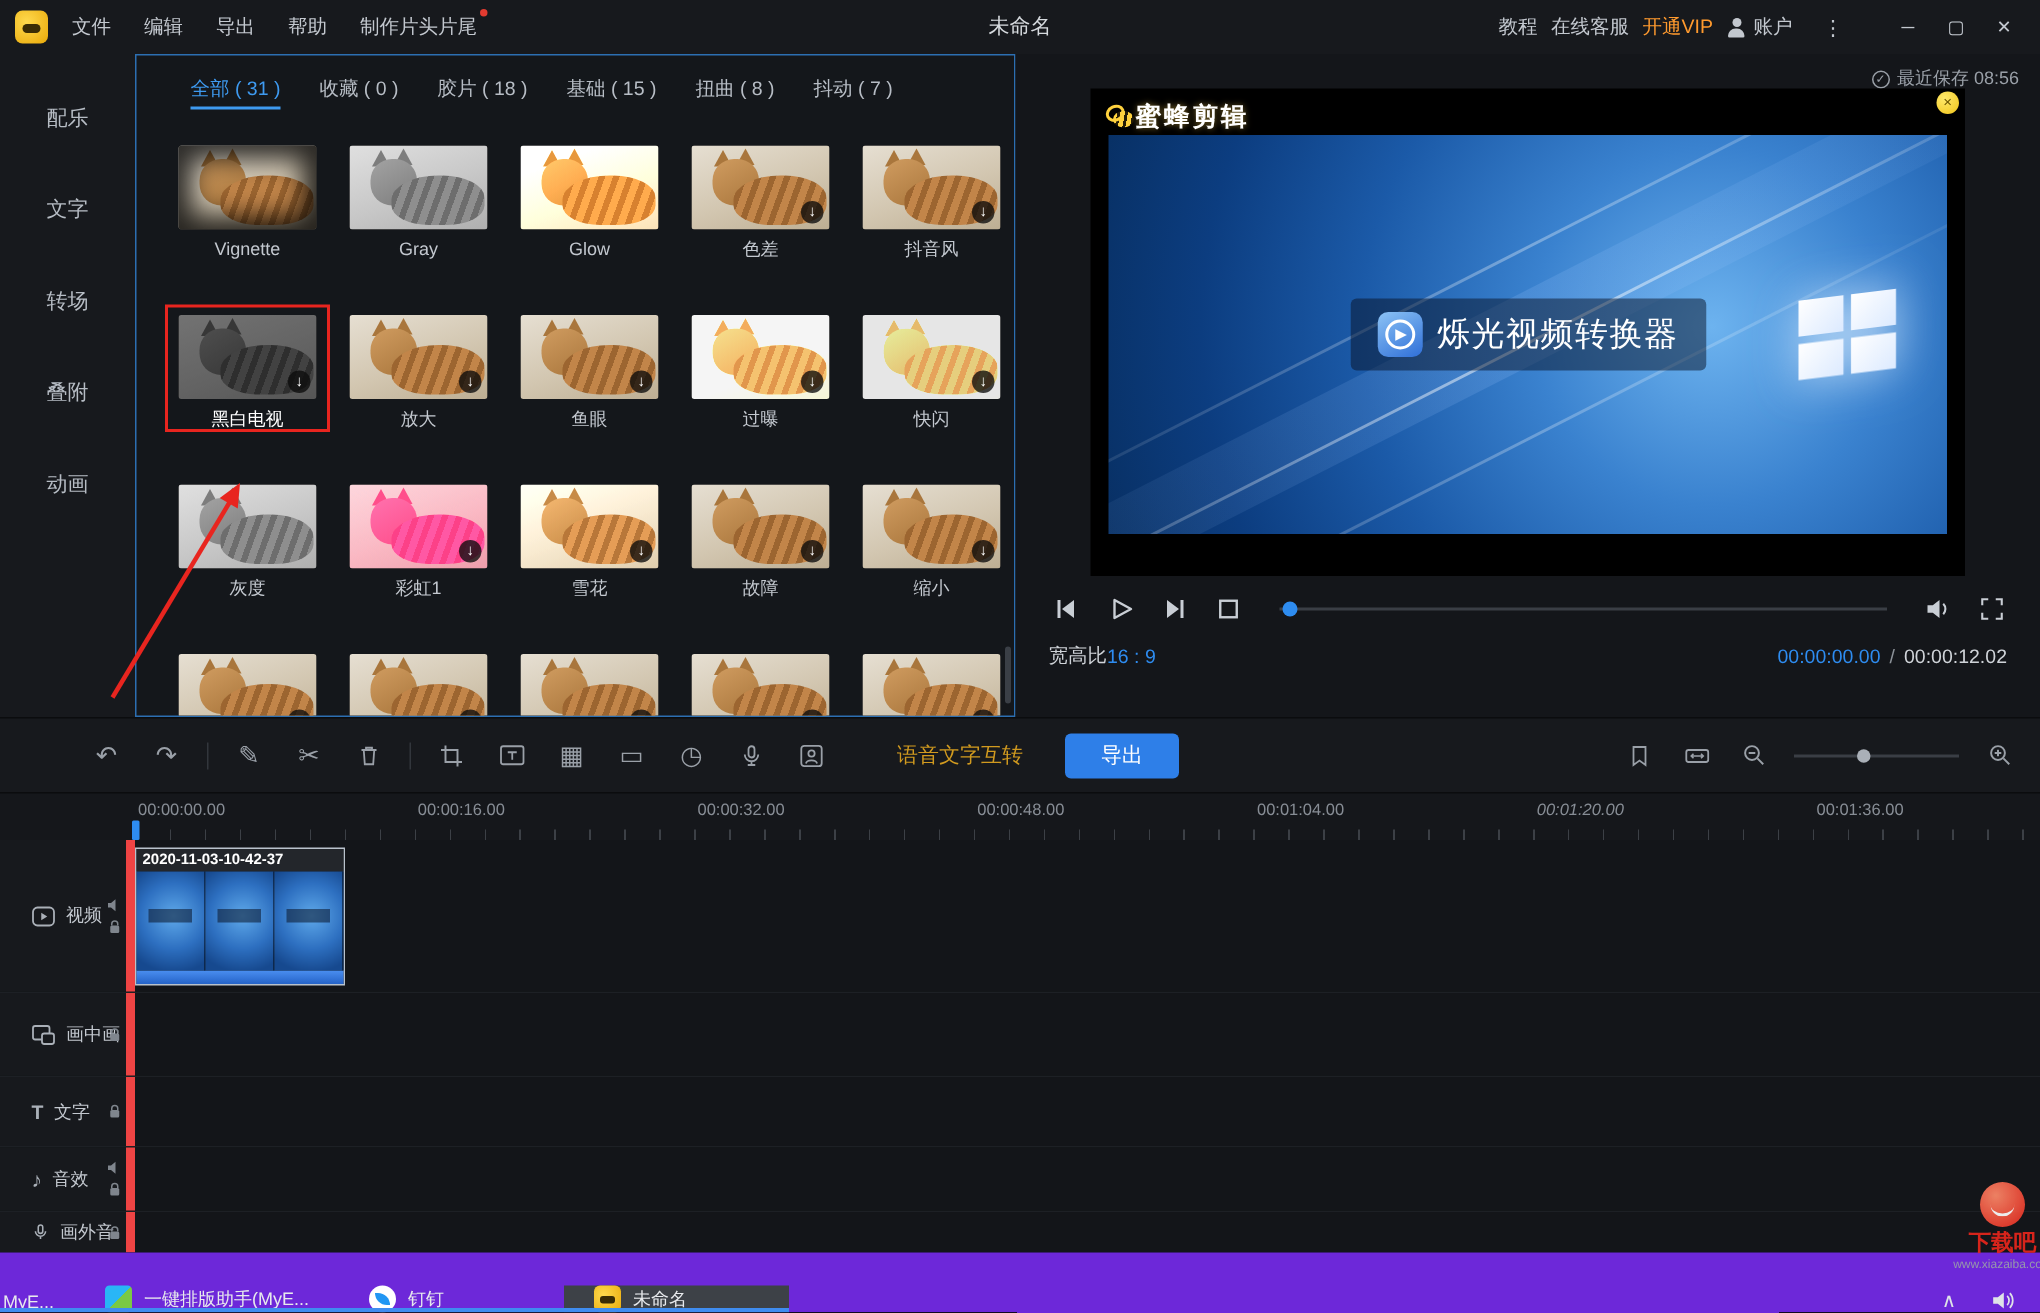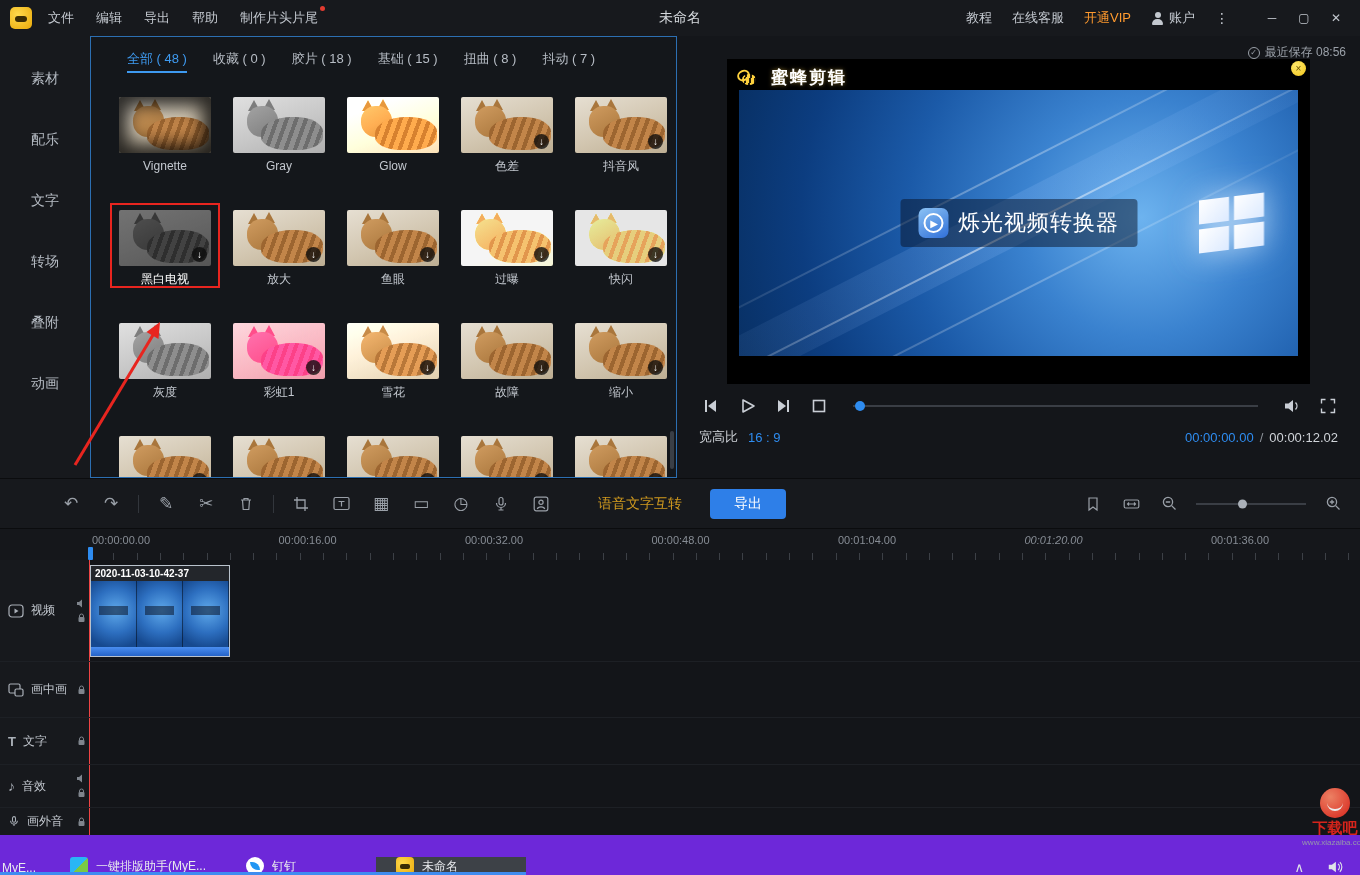--- a/index.html
+++ b/index.html
@@ -62,32 +62,32 @@
 .streak{position:absolute;height:2px;width:160%;left:-30%;background:linear-gradient(90deg,transparent,rgba(255,255,255,.55),transparent);transform:rotate(-27deg)}
 .s1{top:52%}.s2{top:28%;opacity:.6}.s3{top:76%;opacity:.5}
 .beam{position:absolute;height:46px;width:170%;left:-35%;top:40%;background:linear-gradient(90deg,transparent,rgba(160,200,255,.18),transparent);transform:rotate(-27deg)}
 .winlogo{position:absolute;right:34px;top:50%;transform:translateY(-50%) skewY(-7deg);display:grid;grid-template-columns:30px 30px;grid-template-rows:24px 24px;gap:5px;filter:drop-shadow(0 0 16px rgba(215,235,255,.85))}
 .pane{background:linear-gradient(135deg,#ffffff,#dceaff)}
 .overlaybox{position:absolute;left:50%;top:50%;transform:translate(-50%,-50%);display:flex;align-items:center;gap:10px;background:rgba(8,18,38,.5);padding:9px 18px;border-radius:4px}
 .obx-ico{width:30px;height:30px;border-radius:7px;background:linear-gradient(150deg,#8cc3f5,#2f6fd8);display:flex;align-items:center;justify-content:center;position:relative;flex:0 0 30px}
 .obx-ico::before{content:'';position:absolute;inset:5px;border:2px solid #fff;border-radius:50%}
 .obx-ico i{color:#fff;font-style:normal;font-size:10px;position:relative;left:1px}
 .overlay-title{color:#fff;font-size:22px;font-weight:normal;letter-spacing:1px;white-space:nowrap}
-.wm{position:absolute;left:10px;top:7px;display:flex;align-items:center;gap:14px}
+.wm{position:absolute;left:10px;top:7px;display:flex;align-items:center;gap:0}
 .bee{width:20px;height:16px;position:relative}
 .bee::before{content:'';position:absolute;left:5px;top:4px;width:14px;height:11px;border-radius:50%;background:repeating-linear-gradient(100deg,#ffd23e 0 3px,#241c07 3px 5px)}
 .bee::after{content:'';position:absolute;left:0;top:0;width:9px;height:7px;border-radius:50%;border:2px solid #ffd23e;transform:rotate(-25deg)}
 .wm-text{color:#fff;font-size:17px;font-weight:bold;letter-spacing:2px;text-shadow:0 0 4px rgba(255,210,80,.5)}
 .pclose{position:absolute;top:2px;right:4px;width:15px;height:15px;border-radius:50%;background:radial-gradient(circle at 35% 30%,#ffe96b,#f0c419);color:#6b5500;font-size:10px;line-height:15px;text-align:center;cursor:pointer}
 .ctrls{display:flex;align-items:center;margin:11px 20px 0 22px;gap:12px}
 .ctl{width:24px;height:22px;display:flex;align-items:center;justify-content:center;cursor:pointer}
 .pslider{flex:1;height:2px;background:#3a3e45;position:relative;margin:0 10px;cursor:pointer}
 .pknob{position:absolute;left:2px;top:50%;transform:translateY(-50%);width:10px;height:10px;border-radius:50%;background:#2e8cf0}
 .pinfo{display:flex;align-items:center;margin:11px 22px 0 22px;font-size:13px}
-.aspect-label{color:#cfd3d8;margin-right:10px}
+.aspect-label{color:#cfd3d8;}
 .aspect-value{color:#2e8cf0}
 .ptimes{margin-left:auto;white-space:nowrap}
 .cur{color:#2e8cf0}.sep{color:#8c9299;margin:0 6px}.tot{color:#cfd3d8}
 
 .toolbar{flex:0 0 50px;display:flex;align-items:center;background:#17191d;border-top:1px solid #0b0c0e;padding-left:60px}
 .tb-ico{width:22px;height:22px;display:flex;align-items:center;justify-content:center;color:#9aa0a8;font-size:17px;cursor:pointer;flex:0 0 22px}
 .tgroup{display:flex;align-items:center;gap:18px}
 .tdiv{width:1px;height:18px;background:#32363c;margin:0 16px}
 .voice-label{color:#d19a1f;font-size:14px;margin:0 28px 0 46px;white-space:nowrap;cursor:pointer}
 .export-btn{background:#2e7fe8;border:none;color:#fff;font-size:14px;padding:6px 24px;border-radius:4px;cursor:pointer;font-family:inherit}
@@ -96,21 +96,21 @@
 .zknob{position:absolute;left:38%;top:50%;transform:translateY(-50%);width:9px;height:9px;border-radius:50%;background:#aab0b8}
 
 .ruler{flex:0 0 32px;background:#15171b;position:relative;border-top:1px solid #0b0c0e}
 .ruler-content{position:absolute;left:90px;right:0;top:0;bottom:0;cursor:pointer}
 .rlabel{position:absolute;top:5px;font-size:11px;color:#878d95;white-space:nowrap}
 .ticks{position:absolute;left:0;right:0;bottom:0;height:7px;background:repeating-linear-gradient(90deg,#3c4046 0 1px,transparent 1px 23.3px)}
 .playhead{position:absolute;left:-2px;bottom:0;width:5px;height:13px;background:#2e8cf0;border-radius:1px}
 
 .tracks{flex:0 0 275px;display:flex;flex-direction:column;background:#0f1113;overflow:hidden}
 .trow{display:flex;border-bottom:1px solid #1d2025;position:relative}
-.thead{width:90px;background:#17191d;display:flex;align-items:center;gap:7px;padding-left:8px;position:relative;border-right:1px solid #ef4444;flex:0 0 90px}
+.thead{width:90px;background:#17191d;display:flex;align-items:center;gap:7px;padding-left:21px;position:relative;border-right:6px solid #ef4444;flex:0 0 90px}
 .tlabel{font-size:12px;color:#c3c8cf;white-space:nowrap}
 .tico{display:flex;align-items:center;color:#aab0b8}
 .tico.tT{font-weight:bold;font-size:13px}
 .tico.tN{font-size:14px}
 .tside{position:absolute;right:3px;top:50%;transform:translateY(-50%);display:flex;flex-direction:column;gap:5px;align-items:center}
 .tside span{display:flex;cursor:pointer}
 .tlane{flex:1;background:#131519;position:relative}
 .clip{position:absolute;left:0;top:5px;width:140px;border:1px solid #b9c2cc;background:#1c1f24;cursor:pointer}
 .clip-title{height:15px;font-size:10px;font-weight:bold;color:#fff;line-height:15px;padding-left:4px;background:#23262b;white-space:nowrap;overflow:hidden}
 .clip-thumbs{display:flex;height:66px}
@@ -149,51 +149,50 @@
     <span class="logo"></span>
     <div id="menus" style="display:flex">
         <span class="menu-item">文件</span>
         <span class="menu-item">编辑</span>
         <span class="menu-item">导出</span>
         <span class="menu-item">帮助</span>
         <span class="menu-item">制作片头片尾<i class="red-dot"></i></span>
       </div>
     <span class="tb-title">未命名</span>
     <div class="tb-right">
-      <div id="tblinks" style="display:flex;align-items:center;gap:20px">
+      <div id="tblinks" style="display:flex;align-items:center;gap:9px">
           <span class="tb-link">教程</span>
           <span class="tb-link">在线客服</span>
           <span class="tb-link vip">开通VIP</span>
           <span class="tb-link">
             <span class="user-ico"></span>
             <span>账户</span>
           </span>
         </div>
       <span class="dots">⋮</span>
       <span class="winctl">
         <span class="winbtn">─</span>
         <span class="winbtn">▢</span>
         <span class="winbtn">✕</span>
       </span>
     </div>
   </div>
 
   <div class="main">
     <div class="sidebar" id="sidebar">
-        <div class="side-item">素材</div>
         <div class="side-item">配乐</div>
         <div class="side-item">文字</div>
         <div class="side-item">转场</div>
         <div class="side-item">叠附</div>
         <div class="side-item">动画</div>
       </div>
 
     <div class="filter-panel">
       <div class="tabs" id="tabs">
-          <span class="tab active">全部 ( 48 )</span>
+          <span class="tab active">全部 ( 31 )</span>
           <span class="tab">收藏 ( 0 )</span>
           <span class="tab">胶片 ( 18 )</span>
           <span class="tab">基础 ( 15 )</span>
           <span class="tab">扭曲 ( 8 )</span>
           <span class="tab">抖动 ( 7 )</span>
         </div>
       <div class="fgrid" id="fgrid">
           <div class="fitem">
             <div class="thumb f-vignette">
               <div class="catwrap">

